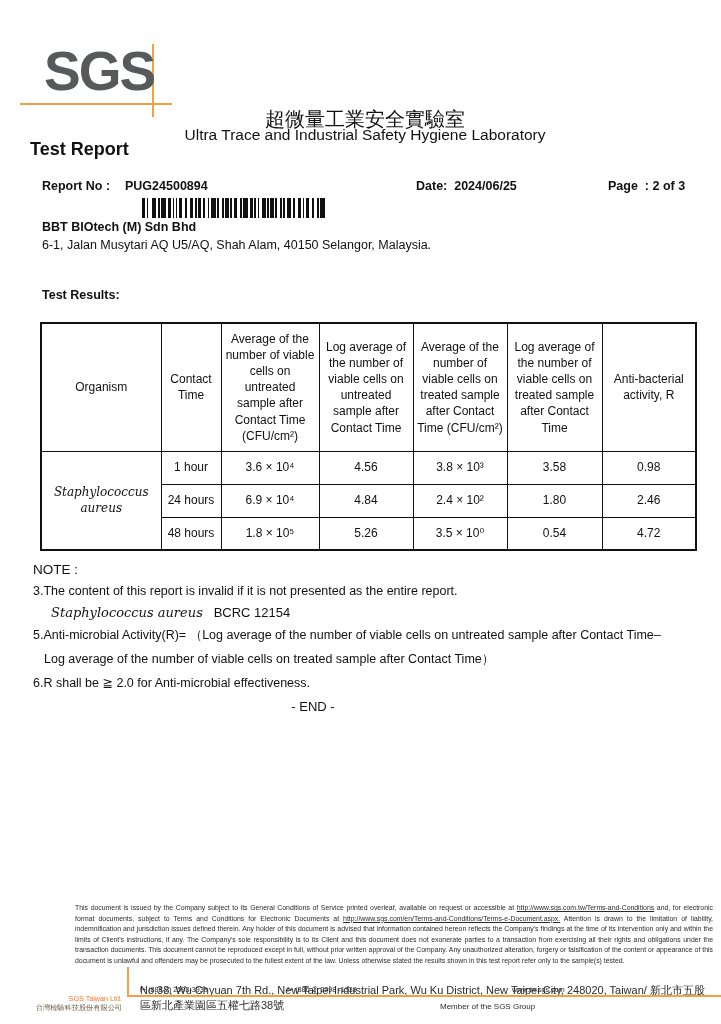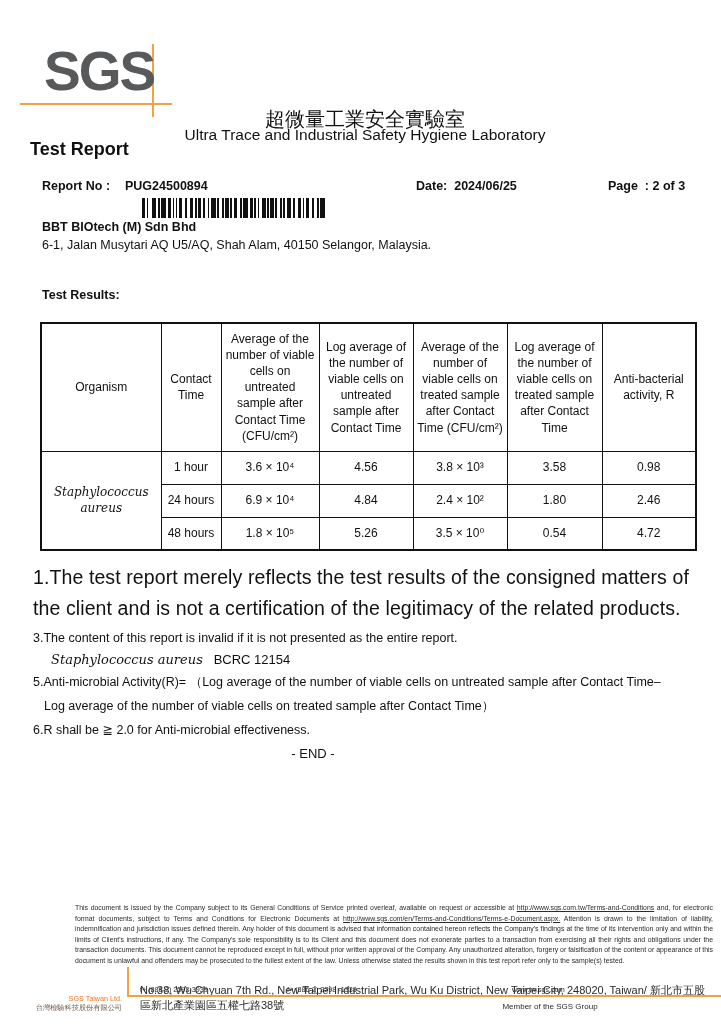--- a/index.html
+++ b/index.html
@@ -59,21 +59,21 @@
   .legal a{color:#2a2a2a;text-decoration:underline;}
   .co-block{left:18px;top:968px;width:104px;text-align:right;line-height:1.25;}
   .co-en{font-size:7.2px;color:#EE7623;margin-top:26px;}
   .co-zh{font-size:7.2px;color:#6d5c49;}
   .co-vline{left:127px;top:967px;width:2px;height:29px;background:#F2A243;}
   .f-addr{left:140px;top:944px;width:575px;font-size:11px;color:#2a2a2a;margin-top:39px;}
   .f-tel{left:140px;top:985px;font-size:7.2px;color:#2a2a2a;}
   .f-fax{left:287px;top:985px;font-size:7.2px;color:#2a2a2a;}
   .f-web{left:512px;top:985px;font-size:7.2px;color:#2a2a2a;}
   .f-hline{left:127px;top:995px;width:594px;height:2px;background:#F2A243;}
-  .f-member{left:440px;top:1002px;width:220px;text-align:center;font-size:8px;color:#2a2a2a;}
+  .f-member{left:440px;top:1002px;width:220px;text-align:left;font-size:8px;color:#2a2a2a;}
 </style>
 </head>
 <body>
 
 <div class="abs logo-hline"></div>
 <div class="abs logo-vline"></div>
 <div class="abs logo-word">SGS</div>
 
 <div class="abs lab-zh">超微量工業安全實驗室</div>
 <div class="abs lab-en">Ultra Trace and Industrial Safety Hygiene Laboratory</div>
@@ -213,21 +213,21 @@
     <td>1.8 × 10⁵</td>
     <td>5.26</td>
     <td>3.5 × 10⁰</td>
     <td>0.54</td>
     <td class="rval">4.72</td>
   </tr>
 </tbody>
   </table>
 
 <div class="abs notes">
-  <div class="note-big">1.The test report merely reflects the test results of the consigned matters  of the client and is not a certification of the legitimacy of the related products.</div>
+  <div class="note-label">NOTE :</div>
   <div class="note-sm">3.The content of this report is invalid if it is not presented as the entire report.</div>
   <div class="organism-ref">
     <span class="sp">Staphylococcus aureus</span>&nbsp;&nbsp;&nbsp;<span>BCRC 12154</span>
   </div>
   <div class="note-sm">5.Anti-microbial Activity(R)= （Log average of the number of viable cells on untreated sample after Contact Time–</div>
   <div class="note-sm note-cont">Log average of the number of viable cells on treated sample after Contact Time）</div>
   <div class="note-sm">6.R shall be ≧ 2.0 for Anti-microbial effectiveness.</div>
   <div class="end-line">- END -</div>
 </div>
 

